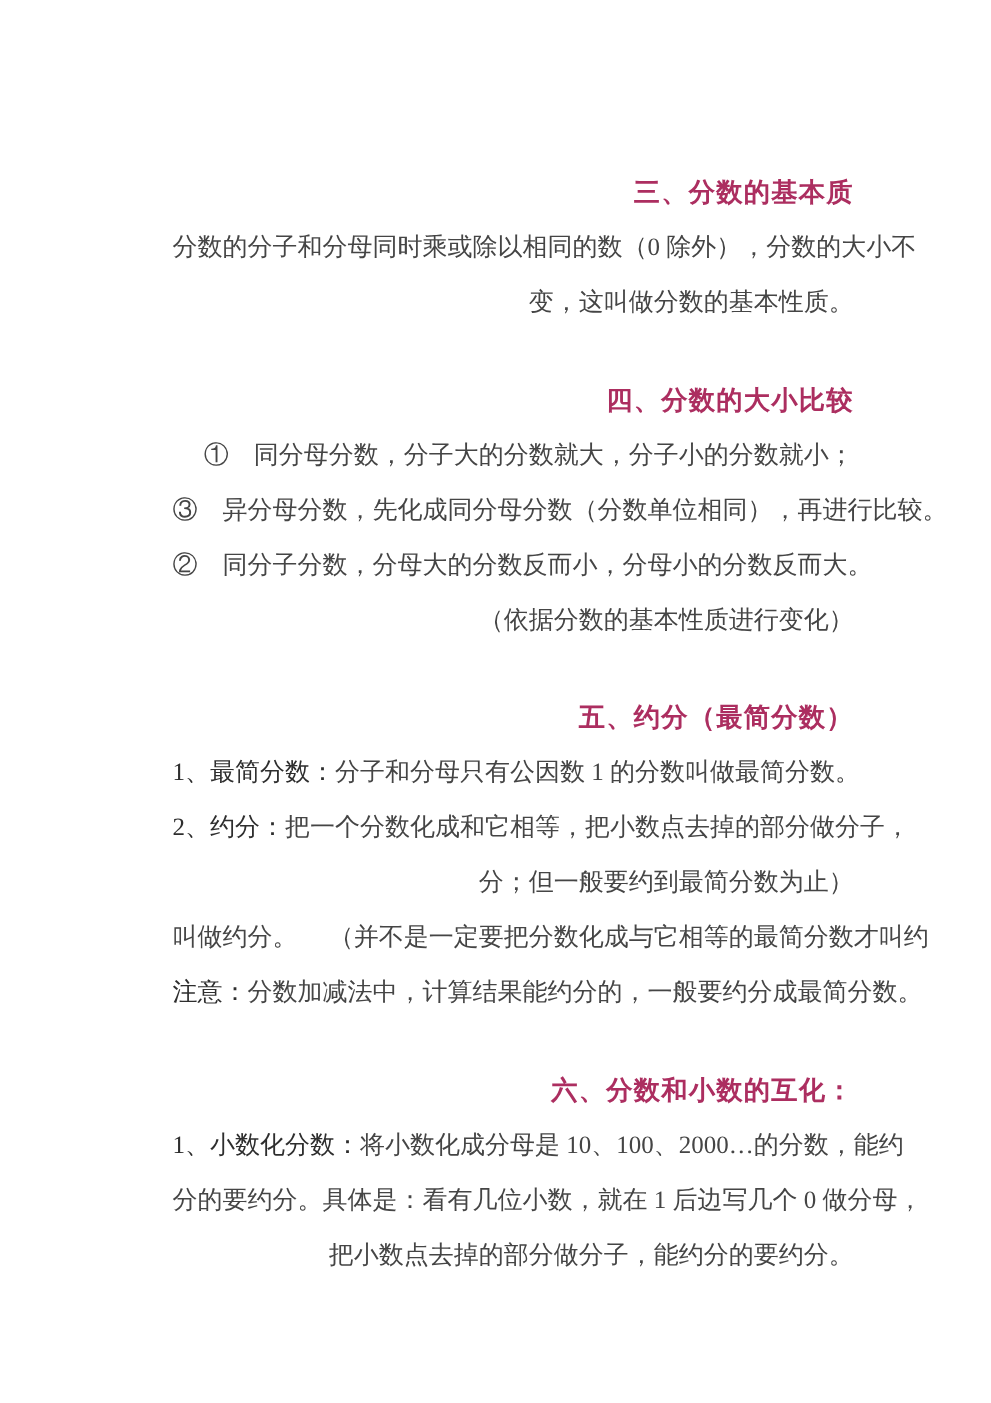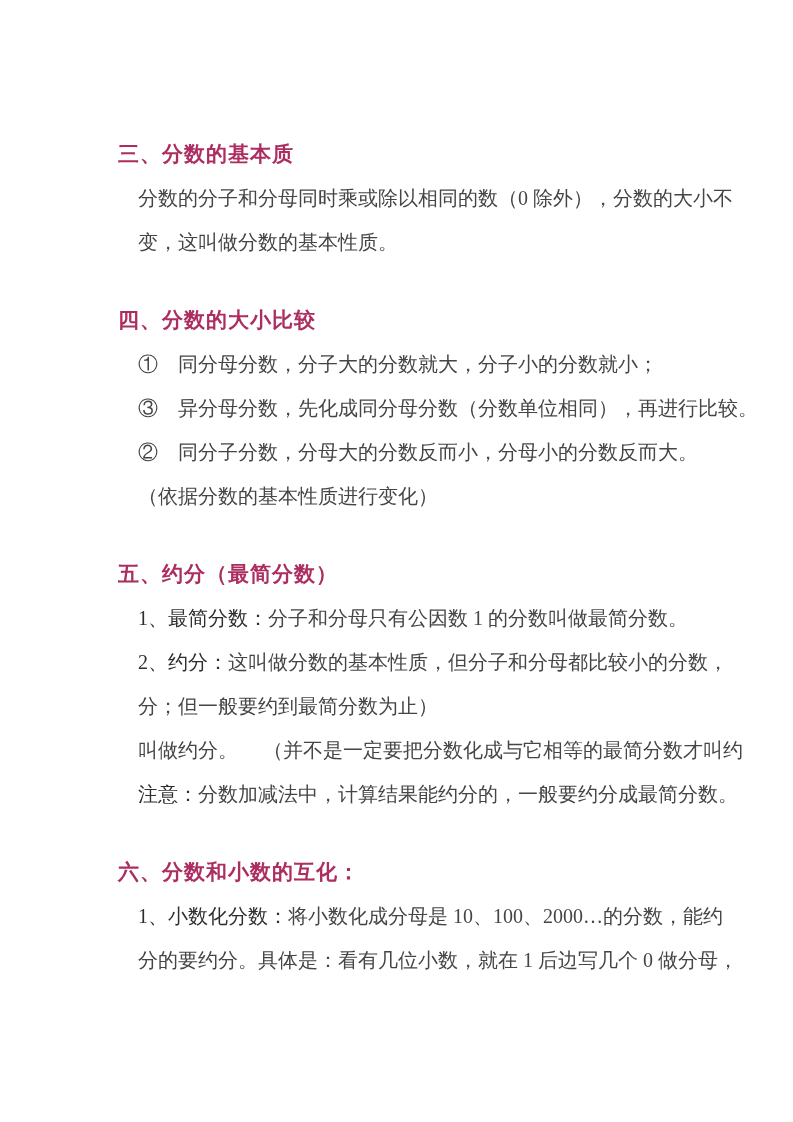--- a/index.html
+++ b/index.html
@@ -15,20 +15,21 @@
   .page {
     box-sizing: border-box;
     width: 793px;
     height: 1122px;
     padding: 132px 110px 0 118px;
     overflow: hidden;
     background: var(--bg, #ffffff);
   }
   .sec {
     margin: 0 0 34px 0;
+    text-align: right;
   }
   .head {
     margin: 0;
     font-size: 21px;
     line-height: 44px;
     font-weight: 700;
     letter-spacing: 1px;
     color: var(--head, #ac2e60);
     white-space: pre;
   }
@@ -56,23 +57,24 @@
     <section class="sec">
       <h2 class="head">四、分数的大小比较</h2>
       <div class="line"><span>①　同分母分数，分子大的分数就大，分子小的分数就小；</span></div>
       <div class="line"><span>③　异分母分数，先化成同分母分数（分数单位相同），再进行比较。</span></div>
       <div class="line"><span>②　同分子分数，分母大的分数反而小，分母小的分数反而大。</span></div>
       <div class="line"><span>（依据分数的基本性质进行变化）</span></div>
     </section>
     <section class="sec">
       <h2 class="head">五、约分（最简分数）</h2>
       <div class="line"><span class="b">1、最简分数：</span><span>分子和分母只有公因数 1 的分数叫做最简分数。</span></div>
-      <div class="line"><span class="b">2、约分：</span><span>这叫做分数的基本性质，但分子和分母都比较小的分数，</span></div>
+      <div class="line"><span class="b">2、约分：</span><span>把一个分数化成和它相等，把小数点去掉的部分做分子，</span></div>
       <div class="line"><span>分；但一般要约到最简分数为止）</span></div>
       <div class="line"><span>叫做约分。　 （并不是一定要把分数化成与它相等的最简分数才叫约</span></div>
       <div class="line"><span class="b">注意：</span><span>分数加减法中，计算结果能约分的，一般要约分成最简分数。</span></div>
     </section>
     <section class="sec">
       <h2 class="head">六、分数和小数的互化：</h2>
       <div class="line"><span class="b">1、小数化分数：</span><span>将小数化成分母是 10、100、2000…的分数，能约</span></div>
       <div class="line"><span>分的要约分。具体是：看有几位小数，就在 1 后边写几个 0 做分母，</span></div>
+      <div class="line"><span>把小数点去掉的部分做分子，能约分的要约分。</span></div>
     </section>
   </div>
 
 </body></html>

